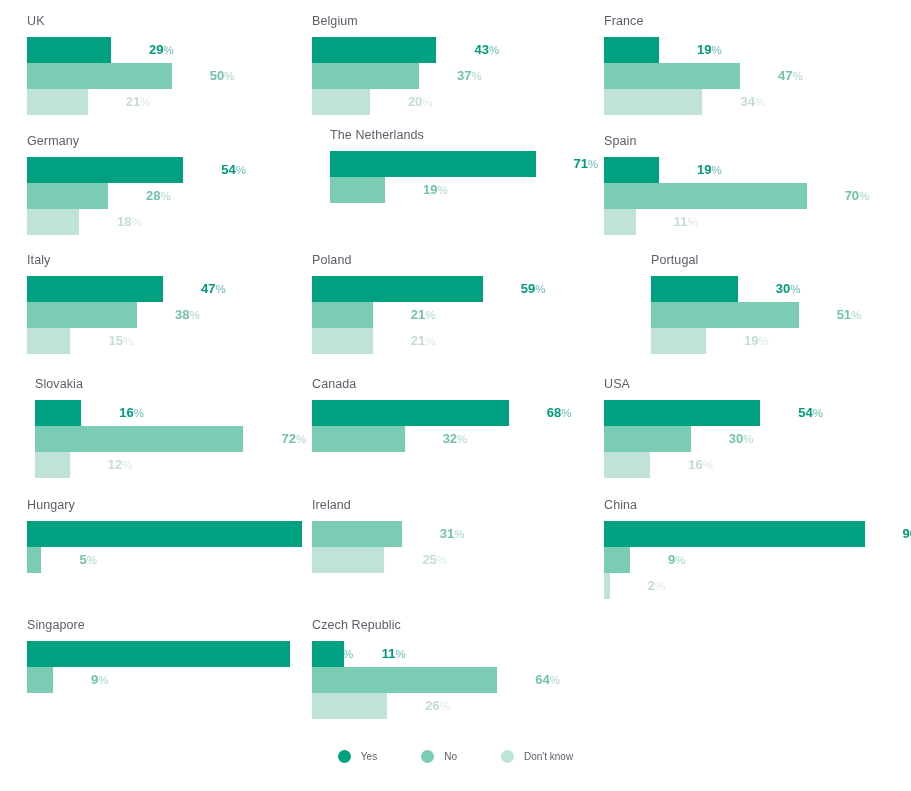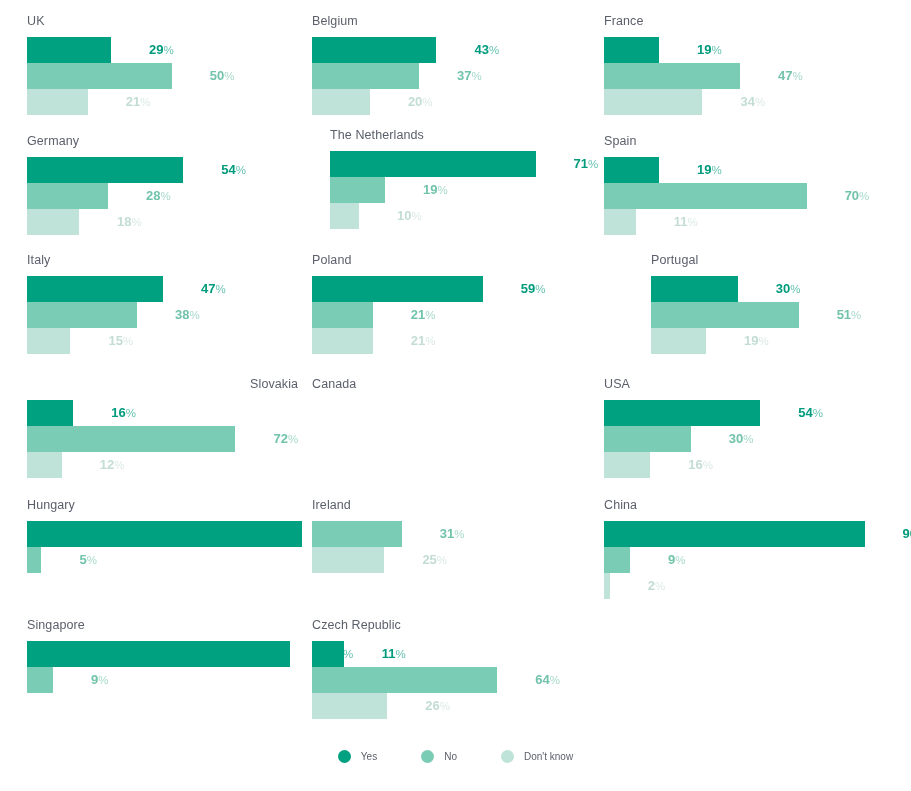--- a/index.html
+++ b/index.html
@@ -196,24 +196,20 @@
         <div class="panel-title">The Netherlands</div>
         <div class="bars">
           <div class="bar-row">
             <div class="bar s-yes" style="width: 205.545px;"></div>
             <span class="bar-label t-yes"><span class="num">71</span><span class="pct">%</span></span>
           </div>
           <div class="bar-row">
             <div class="bar s-no" style="width: 55.005px;"></div>
             <span class="bar-label t-no"><span class="num">19</span><span class="pct">%</span></span>
           </div>
-          <div class="bar-row">
-            <div class="bar s-dk" style="width: 28.95px;"></div>
-            <span class="bar-label t-dk"><span class="num">10</span><span class="pct">%</span></span>
-          </div>
         </div>
       </div>
       <div class="panel" style="left: 597px; top: 134px;">
         <div class="panel-title">Spain</div>
         <div class="bars">
           <div class="bar-row">
             <div class="bar s-yes" style="width: 55.005px;"></div>
             <span class="bar-label t-yes"><span class="num">19</span><span class="pct">%</span></span>
           </div>
           <div class="bar-row">
@@ -270,39 +266,49 @@
           <div class="bar-row">
             <div class="bar s-no" style="width: 147.645px;"></div>
             <span class="bar-label t-no"><span class="num">51</span><span class="pct">%</span></span>
           </div>
           <div class="bar-row">
             <div class="bar s-dk" style="width: 55.005px;"></div>
             <span class="bar-label t-dk"><span class="num">19</span><span class="pct">%</span></span>
           </div>
         </div>
       </div>
-      <div class="panel" style="left: 20px; top: 377px; text-align: right;">
+      <div class="panel" style="left: 28px; top: 377px;">
         <div class="panel-title">Slovakia</div>
         <div class="bars">
           <div class="bar-row">
             <div class="bar s-yes" style="width: 46.32px;"></div>
             <span class="bar-label t-yes"><span class="num">16</span><span class="pct">%</span></span>
           </div>
           <div class="bar-row">
             <div class="bar s-no" style="width: 208.44px;"></div>
             <span class="bar-label t-no"><span class="num">72</span><span class="pct">%</span></span>
           </div>
           <div class="bar-row">
             <div class="bar s-dk" style="width: 34.74px;"></div>
             <span class="bar-label t-dk"><span class="num">12</span><span class="pct">%</span></span>
           </div>
         </div>
       </div>
       <div class="panel" style="left: 305px; top: 377px;">
         <div class="panel-title">Canada</div>
+        <div class="bars">
+          <div class="bar-row">
+            <div class="bar s-yes" style="width: 196.86px;"></div>
+            <span class="bar-label t-yes"><span class="num">68</span><span class="pct">%</span></span>
+          </div>
+          <div class="bar-row">
+            <div class="bar s-no" style="width: 92.64px;"></div>
+            <span class="bar-label t-no"><span class="num">32</span><span class="pct">%</span></span>
+          </div>
+        </div>
       </div>
       <div class="panel" style="left: 597px; top: 377px;">
         <div class="panel-title">USA</div>
         <div class="bars">
           <div class="bar-row">
             <div class="bar s-yes" style="width: 156.33px;"></div>
             <span class="bar-label t-yes"><span class="num">54</span><span class="pct">%</span></span>
           </div>
           <div class="bar-row">
             <div class="bar s-no" style="width: 86.85px;"></div>

